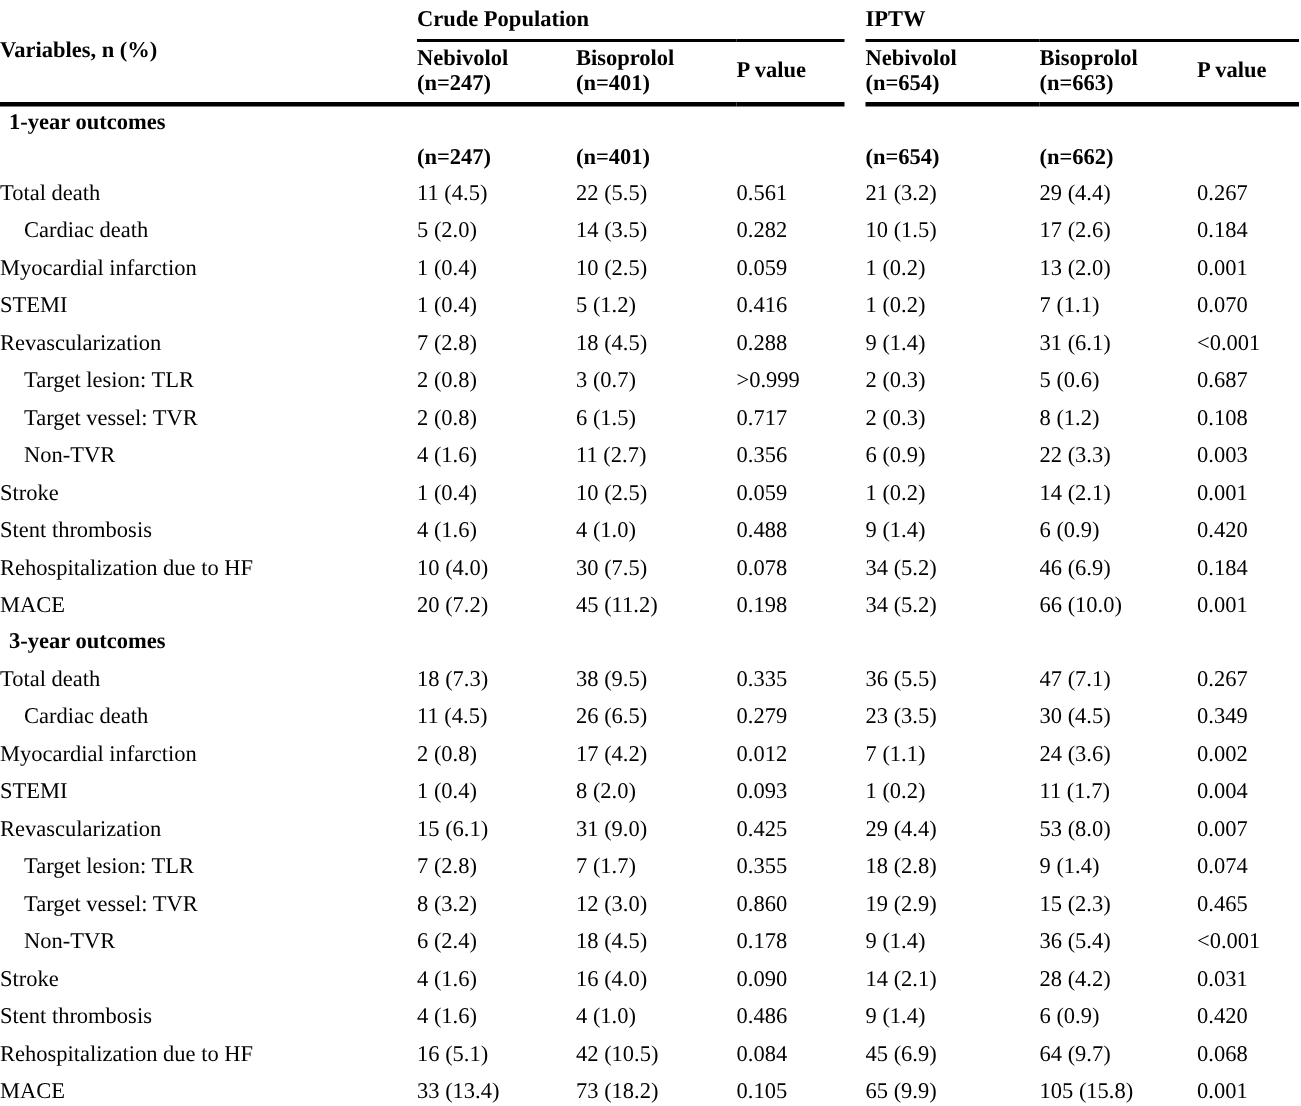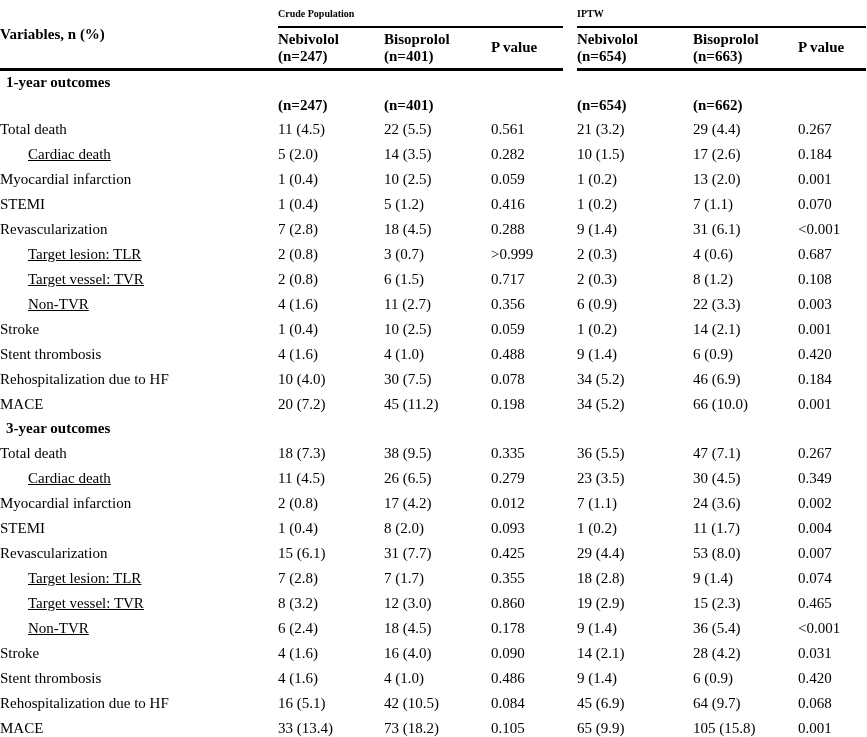--- a/index.html
+++ b/index.html
@@ -36,21 +36,21 @@
   col.c-gap  { width: 14px;  }
   col.c-ineb { width: 116px; }
   col.c-ibis { width: 105px; }
   col.c-ip   { width: 68px;  }
 
   thead th { font-weight: bold; }
   th.group-head {
     border-bottom: 2px solid #000;
     vertical-align: bottom;
     height: 24px;
-    font-size: 10px;
+    font-size: 15px;
   }
   th.gap-head { border-bottom: none; }
   th.col-head {
     vertical-align: top;
     padding-top: 3px;
     height: 40px;
     border-bottom: 3px solid #000;
   }
   th.variables-head {
     vertical-align: middle;
@@ -61,21 +61,21 @@
 
   tbody td { height: 25px; }
   tr.section-row td {
     font-weight: bold;
     height: 24px;
     padding-left: 6px;
     margin-left: 32px;
   }
   tr.n-row td { font-weight: bold; height: 22px; }
   td.var-cell { padding-left: 6px; margin-top: 24px; }
-  td.var-cell.indent { padding-left: 28px; text-decoration: underline; }
+  td.var-cell.indent { padding-left: 16px; }
   td.val-cell { padding-left: 1px; }
   tbody tr:last-child td { border-bottom: 3px solid #000; }
 </style>
 </head>
 <body>
 
 <div class="page">
   <table class="outcomes">
     <colgroup>
       <col class="c-var">
@@ -183,21 +183,21 @@
           <td class="val-cell">31 (6.1)</td>
           <td class="val-cell">&lt;0.001</td>
         </tr>
         <tr>
           <td class="var-cell indent">Target lesion: TLR</td>
           <td class="val-cell">2 (0.8)</td>
           <td class="val-cell">3 (0.7)</td>
           <td class="val-cell">&gt;0.999</td>
           <td></td>
           <td class="val-cell">2 (0.3)</td>
-          <td class="val-cell">4 (0.6)</td>
+          <td class="val-cell">5 (0.6)</td>
           <td class="val-cell">0.687</td>
         </tr>
         <tr>
           <td class="var-cell indent">Target vessel: TVR</td>
           <td class="val-cell">2 (0.8)</td>
           <td class="val-cell">6 (1.5)</td>
           <td class="val-cell">0.717</td>
           <td></td>
           <td class="val-cell">2 (0.3)</td>
           <td class="val-cell">8 (1.2)</td>
@@ -292,21 +292,21 @@
           <td class="val-cell">8 (2.0)</td>
           <td class="val-cell">0.093</td>
           <td></td>
           <td class="val-cell">1 (0.2)</td>
           <td class="val-cell">11 (1.7)</td>
           <td class="val-cell">0.004</td>
         </tr>
         <tr>
           <td class="var-cell">Revascularization</td>
           <td class="val-cell">15 (6.1)</td>
-          <td class="val-cell">31 (7.7)</td>
+          <td class="val-cell">31 (9.0)</td>
           <td class="val-cell">0.425</td>
           <td></td>
           <td class="val-cell">29 (4.4)</td>
           <td class="val-cell">53 (8.0)</td>
           <td class="val-cell">0.007</td>
         </tr>
         <tr>
           <td class="var-cell indent">Target lesion: TLR</td>
           <td class="val-cell">7 (2.8)</td>
           <td class="val-cell">7 (1.7)</td>

